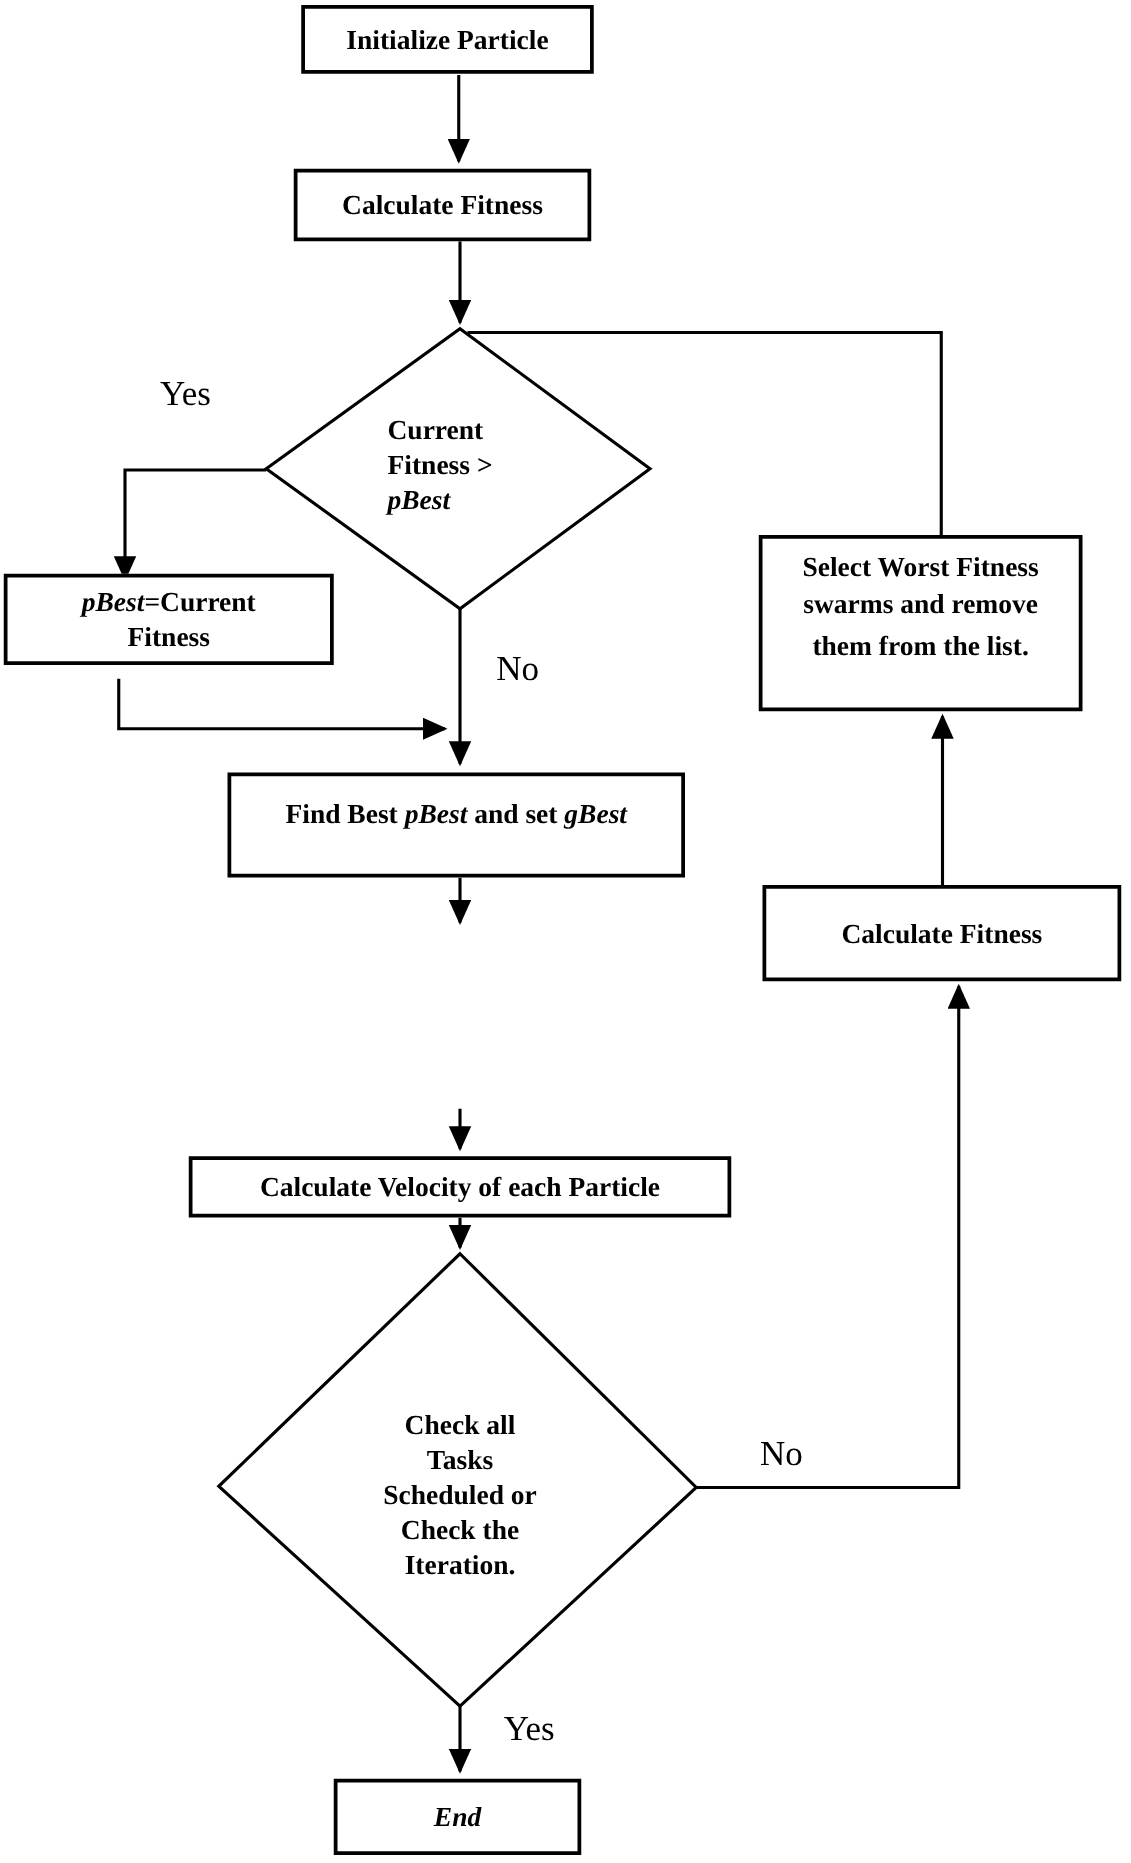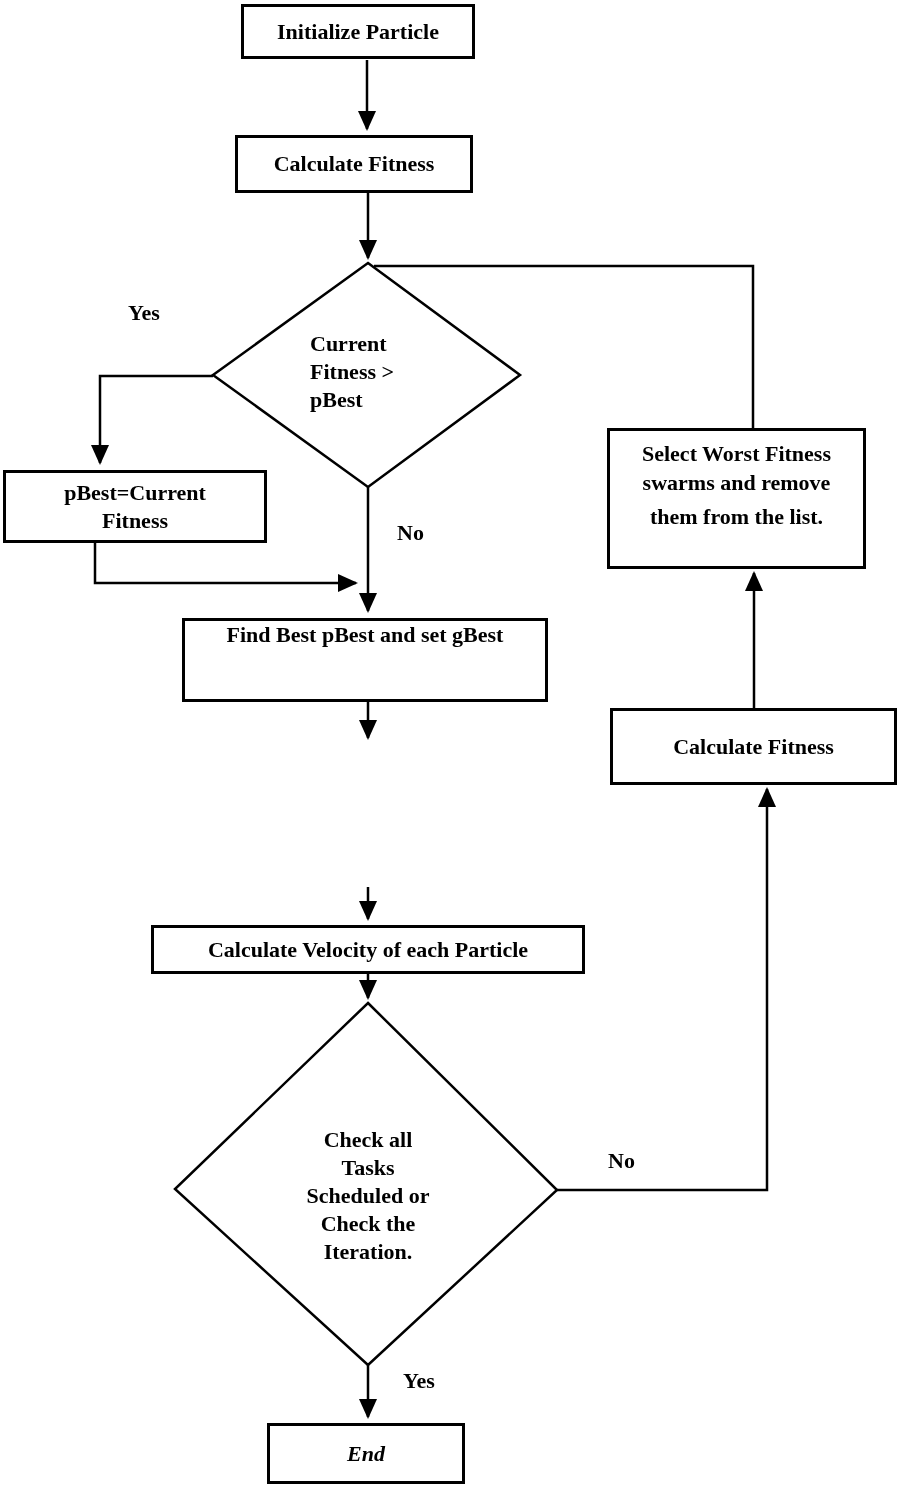--- a/index.html
+++ b/index.html
@@ -31,24 +31,24 @@
   .nowrap { white-space:nowrap; }
   .dtext {
     position:absolute;
     font-size:22px;
     font-weight:600;
     line-height:28px;
   }
   .dtext.centered { text-align:center; line-height:28px;margin-top:18px; }
   .lbl {
     position:absolute;
-    font-size:22px;
-    font-weight:700;
+    font-size:28px;
+    font-weight:400;
   }
-  .italic { }
+  .italic { font-style:italic; }
 </style>
 </head>
 <body>
 
 <div class="canvas">
 
   <svg class="layer" width="905" height="1490" viewBox="0 0 905 1490">
     <defs>
       <marker id="arr" markerUnits="userSpaceOnUse" markerWidth="22" markerHeight="18" refX="18" refY="9" orient="auto">
         <path d="M0,0 L20,9 L0,18 Z" fill="#000"></path>
@@ -79,26 +79,26 @@
   <div class="box center" style="left:235px; top:135px; width:238px; height:58px;">
     <span class="nowrap">Calculate Fitness</span>
   </div>
 
   <div class="dtext" style="left:310px; top:330px; width:130px; text-align:left;">
     <div>Current</div>
     <div>Fitness &gt;</div>
     <div class="italic">pBest</div>
   </div>
 
-  <div class="box center" style="left:3px; top:470px; width:264px; height:73px;">
+  <div class="box center" style="left:3px; top:459px; width:264px; height:73px;">
     <div class="nowrap"><span class="italic">pBest</span><span>=Current</span></div>
     <div>Fitness</div>
   </div>
 
-  <div class="box" style="left:182px; top:618px; width:366px; height:84px; ">
+  <div class="box" style="left:182px; top:618px; width:366px; height:84px; padding-top:16px;">
     <span class="nowrap"><span>Find Best </span><span class="italic">pBest</span><span> and set </span><span class="italic">gBest</span></span>
   </div>
 
 
   <div class="box center" style="left:151px; top:925px; width:434px; height:49px;">
     <span class="nowrap">Calculate Velocity of each Particle</span>
   </div>
 
   <div class="dtext centered" style="left:258px; top:1108px; width:220px;">
     <div>Check all</div>

